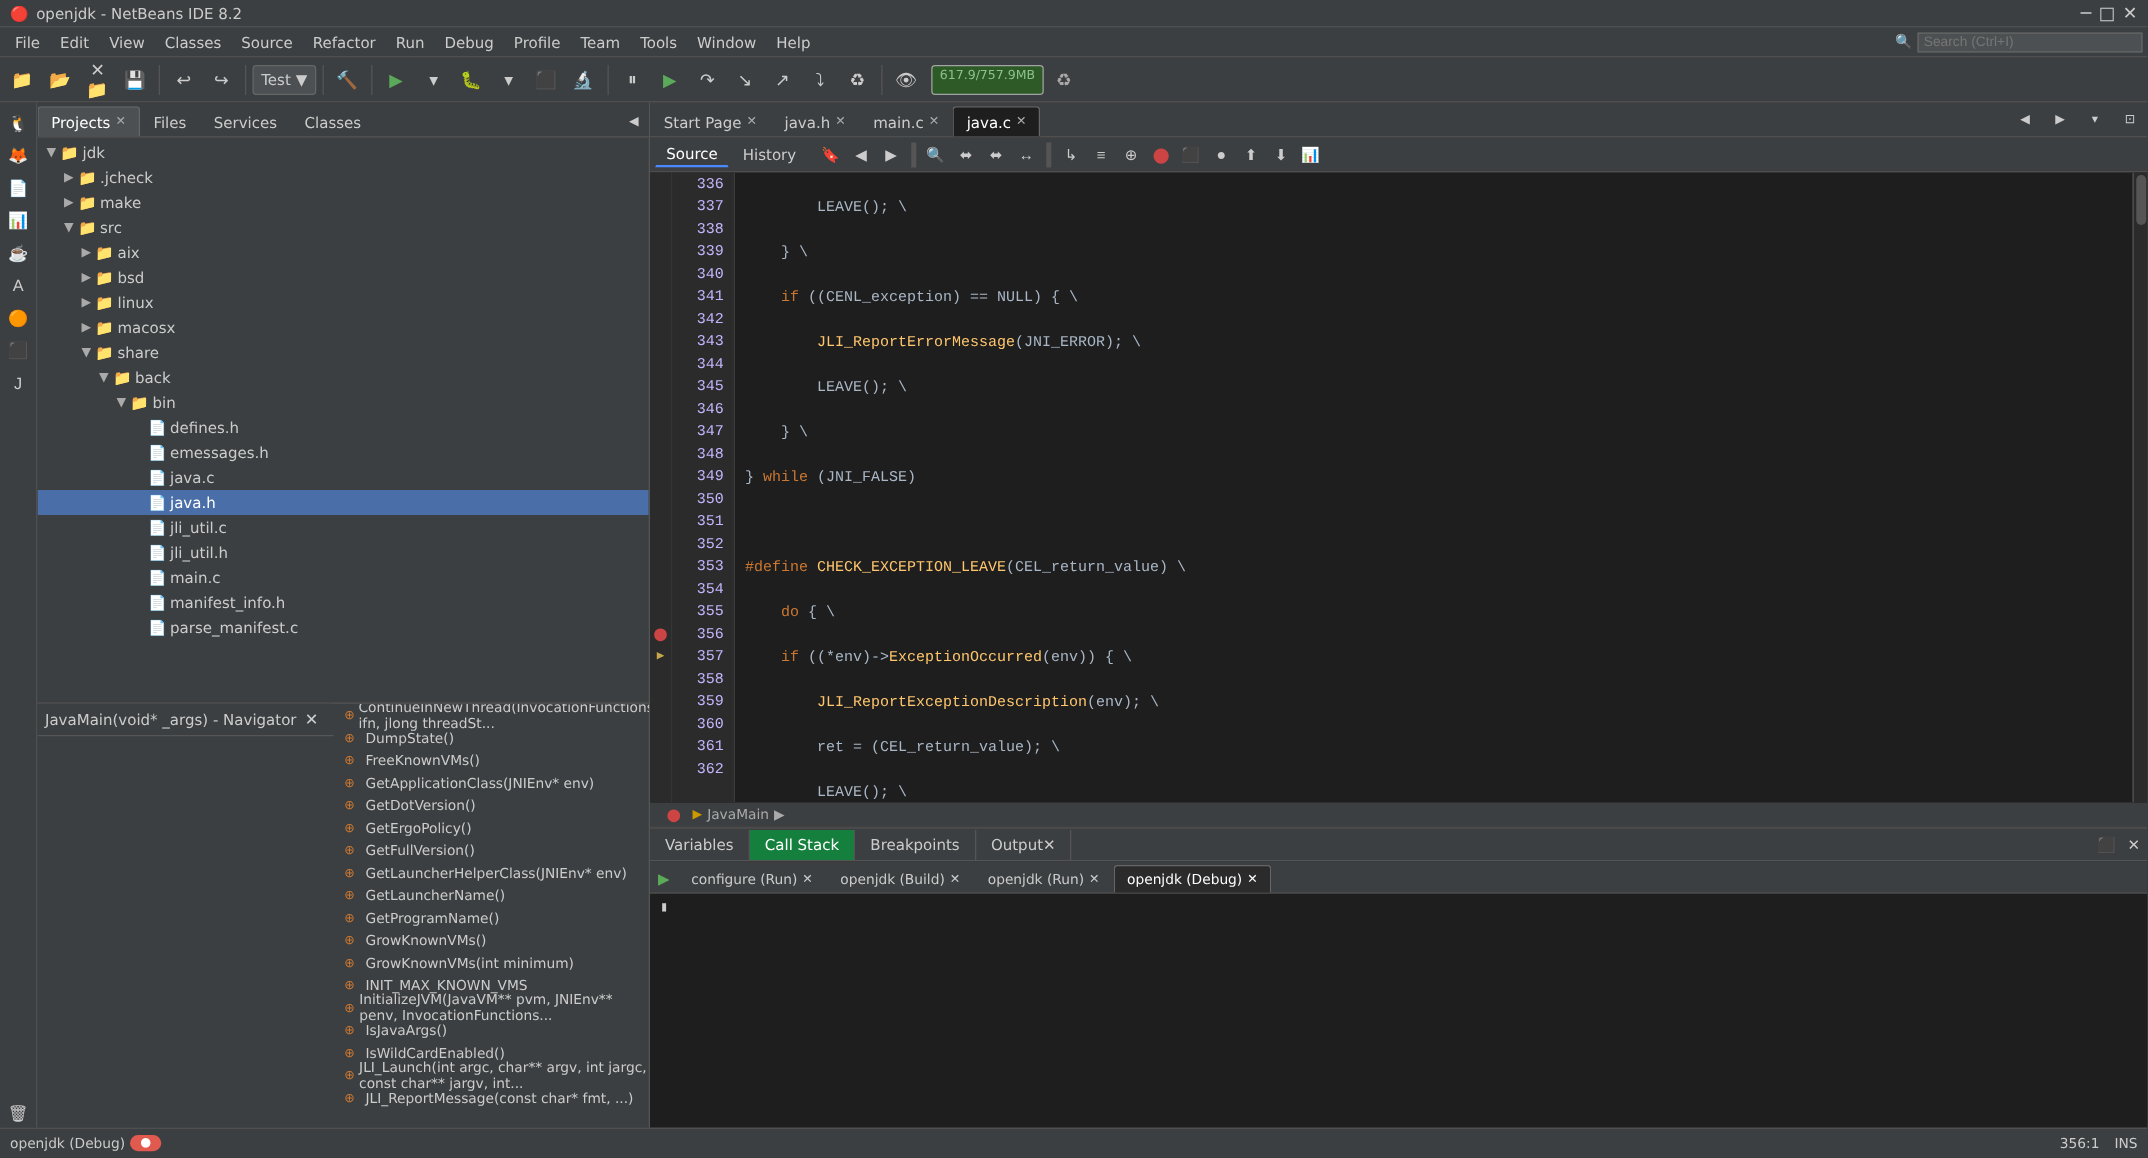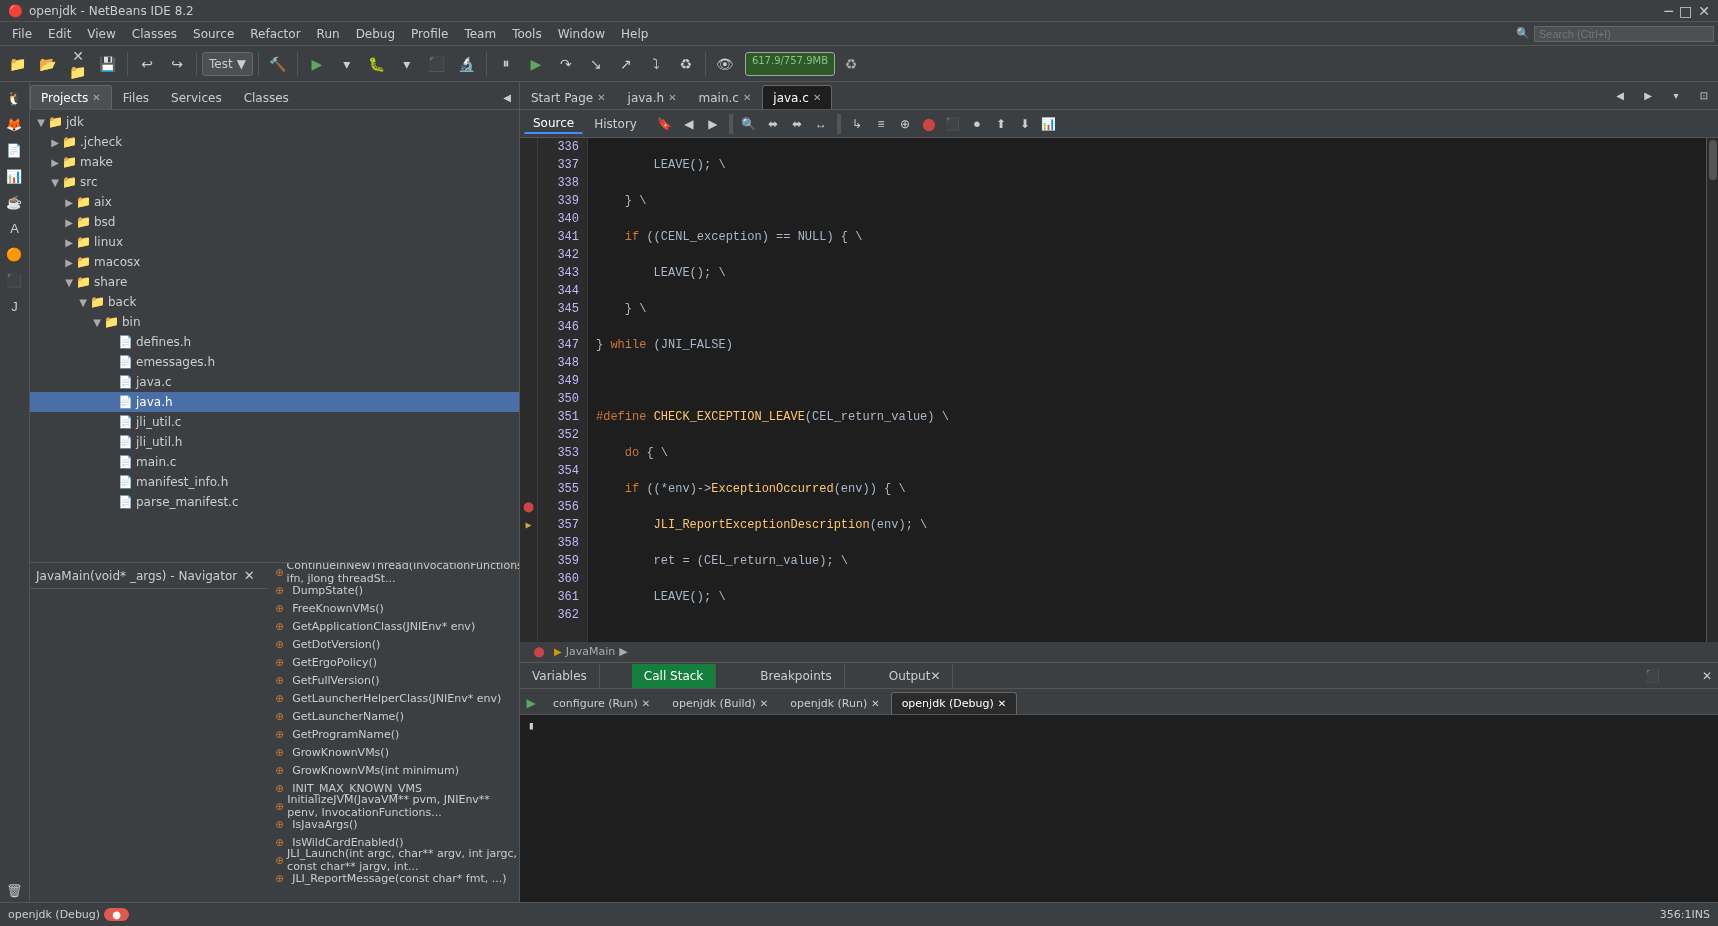--- a/index.html
+++ b/index.html
@@ -312,21 +312,20 @@
       border-top: 1px solid #555;
       display: flex;
       flex-direction: column;
     }
     #bottom-header {
       display: flex;
       align-items: center;
       background: #3c3f41;
       border-bottom: 1px solid #555;
       height: 26px;
-      gap: 32px;
     }
     .bottom-tab {
       padding: 2px 12px;
       font-size: 12px;
       color: #ccc;
       cursor: pointer;
       height: 24px;
       display: flex; align-items: center;
       border-right: 1px solid #555;
     }
@@ -824,20 +823,21 @@
         <div style="line-height:18px;">359</div>
         <div style="line-height:18px;">360</div>
         <div style="line-height:18px;">361</div>
         <div style="line-height:18px;">362</div>
       </div>
 
       <div id="code-content">
 <div class="line"><span style="color:#a9b7c6;">        LEAVE(); \</span></div>
 <div class="line"><span style="color:#a9b7c6;">    } \</span></div>
 <div class="line"><span style="color:#a9b7c6;">    <span class="kw">if</span> ((CENL_exception) == NULL) { \</span></div>
+<div class="line"><span style="color:#a9b7c6;">        <span style="color:#ffc66d;">JLI_ReportErrorMessage</span>(JNI_ERROR); \</span></div>
 <div class="line"><span style="color:#a9b7c6;">        LEAVE(); \</span></div>
 <div class="line"><span style="color:#a9b7c6;">    } \</span></div>
 <div class="line"><span style="color:#a9b7c6;text-align:center;">} <span class="kw">while</span> (JNI_FALSE)</span></div>
 <div class="line">&nbsp;</div>
 <div class="line"><span><span class="kw">#define</span> <span style="color:#ffc66d;">CHECK_EXCEPTION_LEAVE</span>(CEL_return_value) \</span></div>
 <div class="line"><span style="color:#a9b7c6;">    <span class="kw">do</span> { \</span></div>
 <div class="line"><span style="color:#a9b7c6;">    <span class="kw">if</span> ((*env)-&gt;<span style="color:#ffc66d;">ExceptionOccurred</span>(env)) { \</span></div>
 <div class="line"><span style="color:#a9b7c6;">        <span style="color:#ffc66d;">JLI_ReportExceptionDescription</span>(env); \</span></div>
 <div class="line"><span style="color:#a9b7c6;">        ret = (CEL_return_value); \</span></div>
 <div class="line"><span style="color:#a9b7c6;">        LEAVE(); \</span></div>
@@ -904,14 +904,14 @@
     </div>
   </div>
 
 </div>
 
 <div id="status-bar">
   <span>openjdk (Debug)</span>
   <span class="debug-btn">●</span>
   <div style="flex:1"></div>
   <span>356:1</span>
-  <span style="margin-left:0;">INS</span>
+  <span style="margin-left:12px;">INS</span>
 </div>
 
 </body></html>

